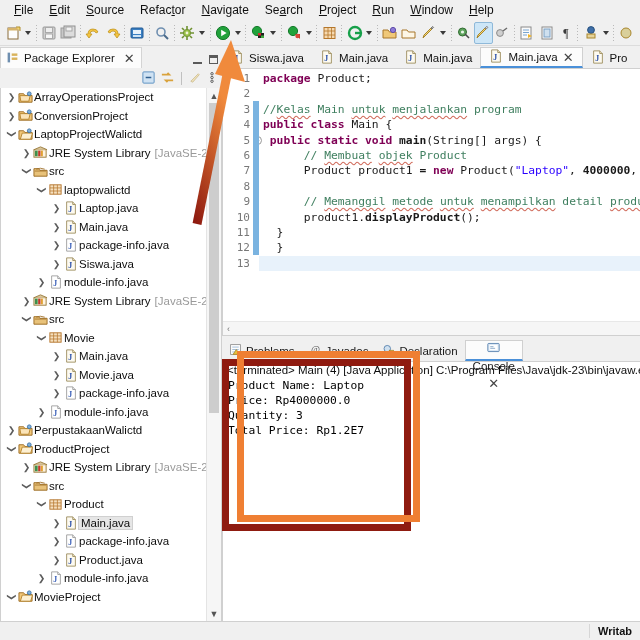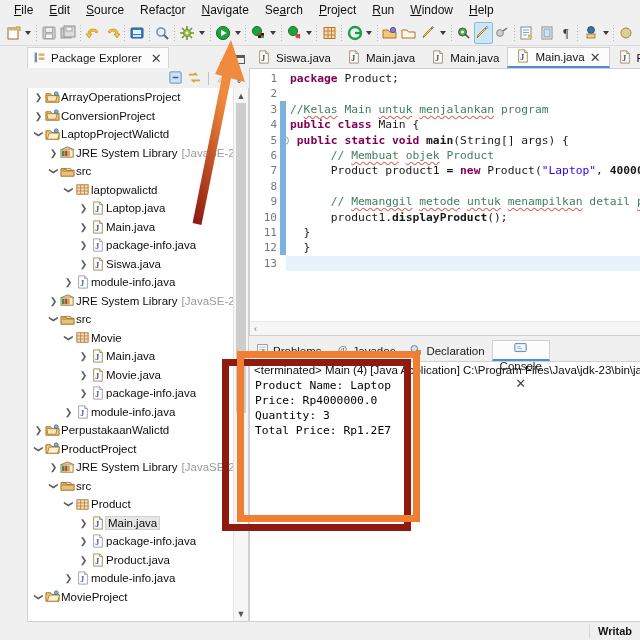--- a/index.html
+++ b/index.html
@@ -30,21 +30,21 @@
   .tb{ width:20px; height:22px; display:flex; align-items:center; justify-content:center; position:relative;}
   .tb.sel{ background:#cde6f7; border:1px solid #8fb9d9; border-radius:2px;}
   .tbsep{ width:6px; height:18px; position:relative; }
   .tbsep:after{ content:""; position:absolute; left:2px; top:1px; bottom:1px; width:1px;
      background:repeating-linear-gradient(to bottom,#b9b9b9 0 1px,transparent 1px 3px); }
   .caret{ width:11px; height:22px; display:flex; align-items:center; justify-content:center;}
   .caret:after{ content:""; border-left:3.5px solid transparent; border-right:3.5px solid transparent;
      border-top:4px solid #3a3a3a; display:block;}
 
   
-  #main{ position:absolute; left:0; top:46px; right:0; bottom:18px; display:flex;padding-left:27px; }
+  #main{ position:absolute; left:0; top:46px; right:0; bottom:18px; display:flex; }
 
   
   #explorer{ width:222px; background:#f0f0f0; display:flex; flex-direction:column; position:relative;}
   #exp-tabrow{ height:22px; display:flex; align-items:flex-end; position:relative;}
   #exp-tab{
     height:21px; display:flex; align-items:center; gap:5px; padding:0 6px 0 5px;
     background:#fcfcfc; border-top:1px solid #d4d4d4; border-left:1px solid #d4d4d4;
     border-right:1px solid #d4d4d4; font-size:11.5px;
   }
   #exp-tab .x{ font-size:13px; color:#444; margin-left:4px; }

